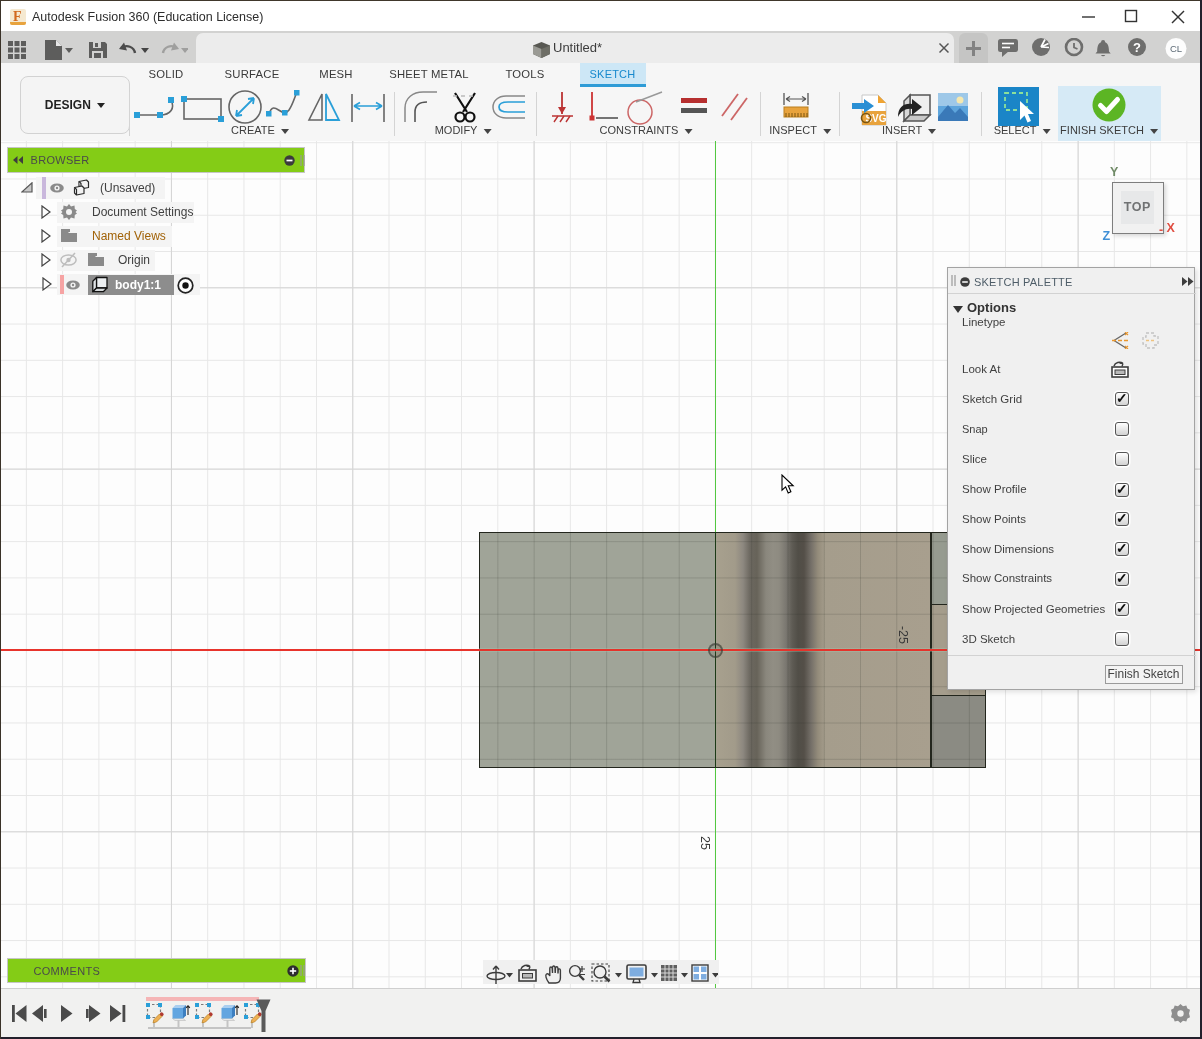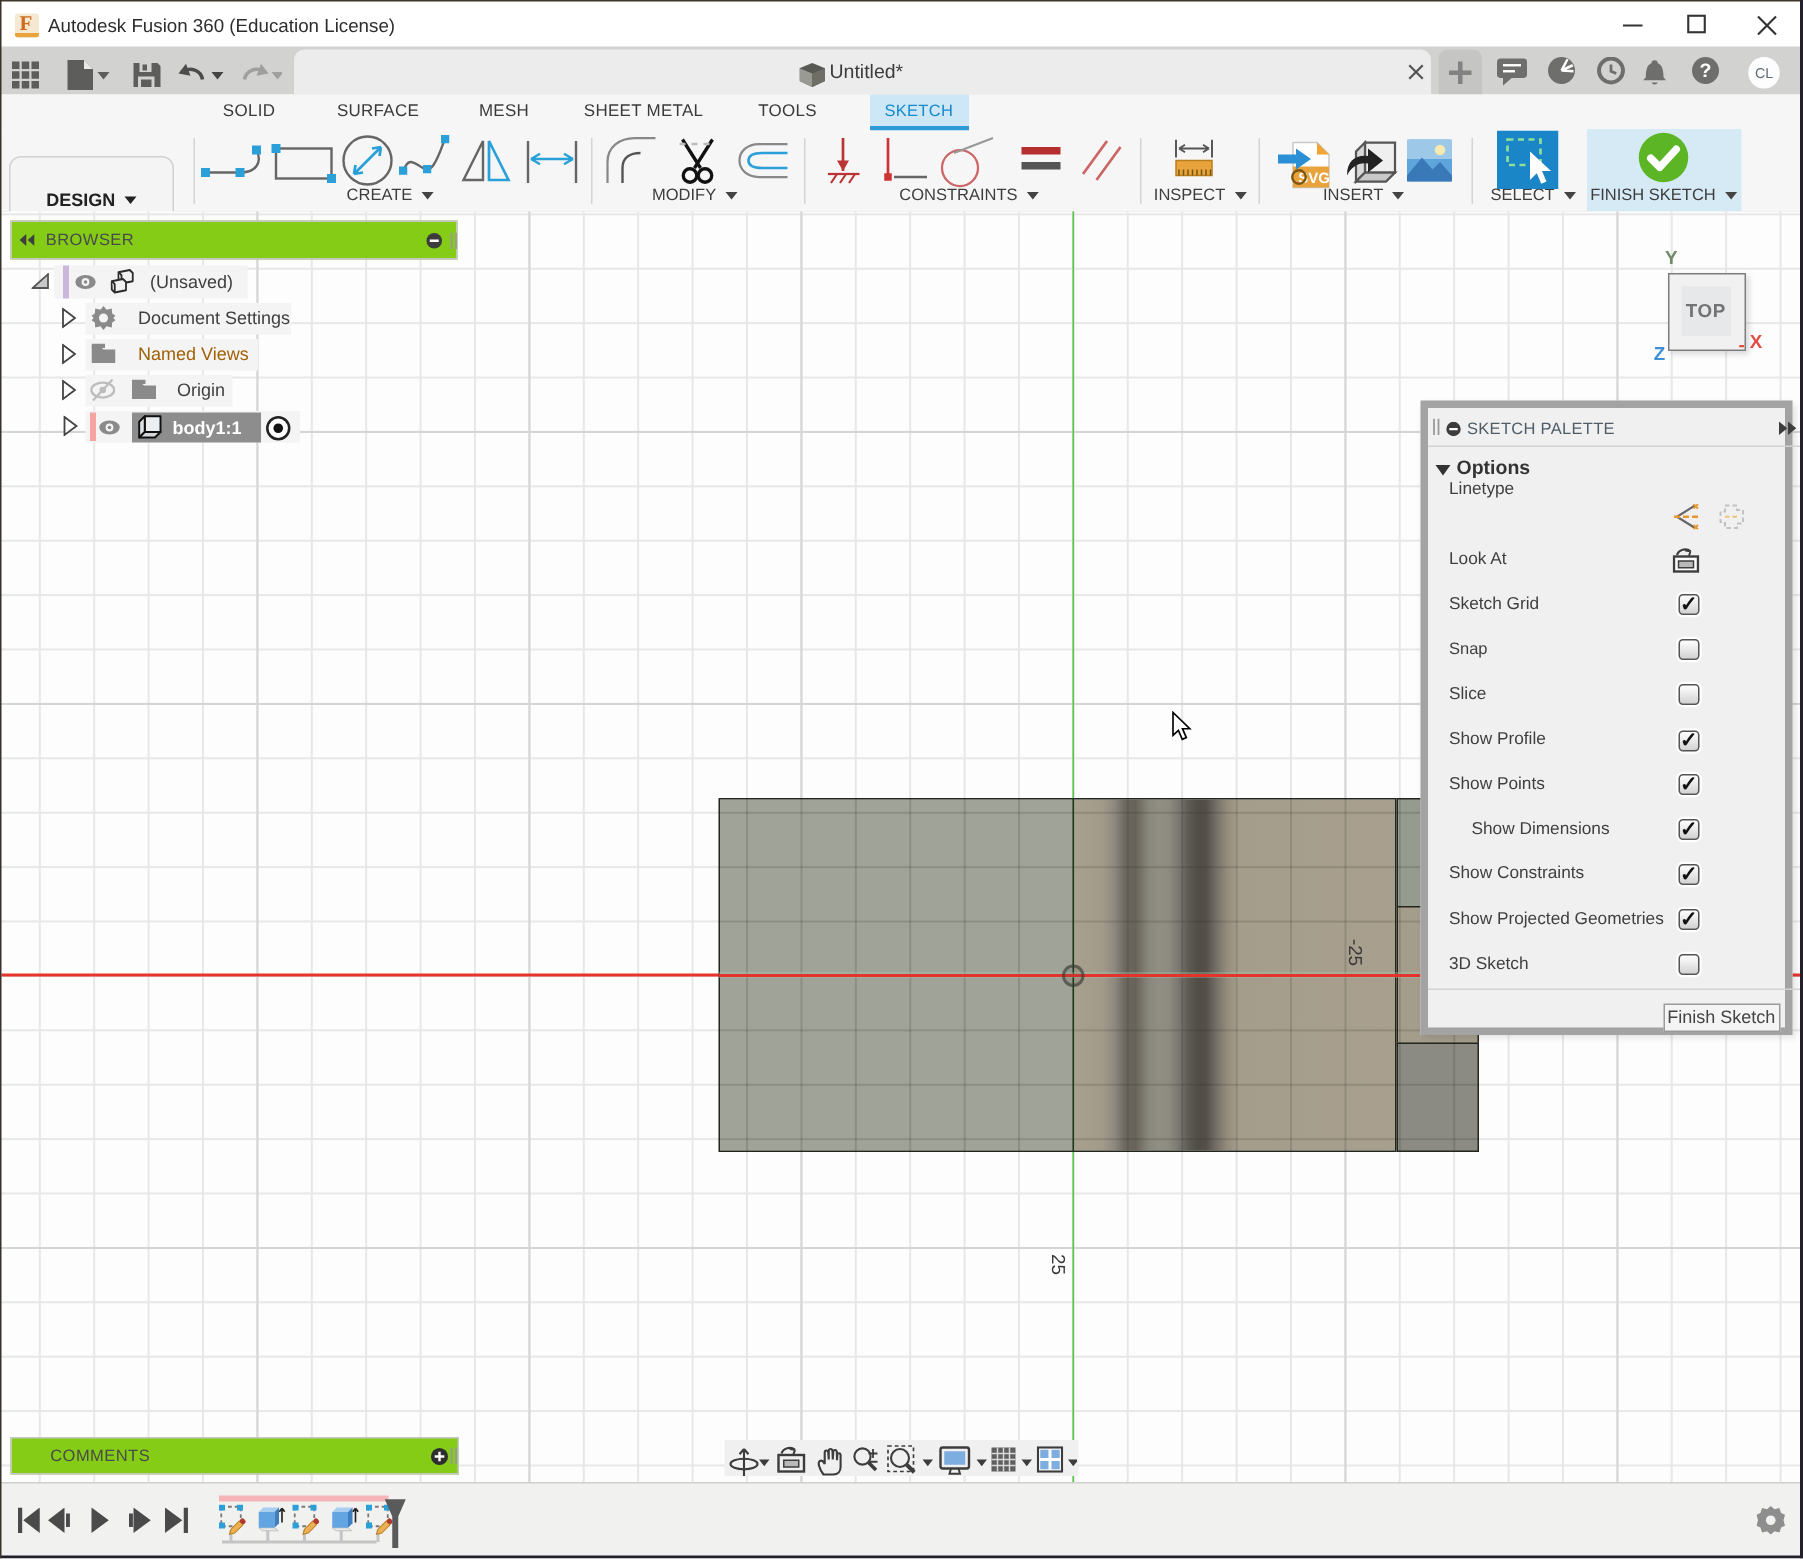--- a/index.html
+++ b/index.html
@@ -125,21 +125,21 @@
   <div class="rtab" style="left:252px;">SURFACE</div>
   <div class="rtab" style="left:336px;">MESH</div>
   <div class="rtab" style="left:429px;">SHEET METAL</div>
   <div class="rtab" style="left:525px;">TOOLS</div>
   <div class="abs" style="left:579.5px;top:0;width:66px;height:21px;background:#cde7f6;"></div>
   <div class="abs" style="left:579.5px;top:21px;width:66px;height:3px;background:#2e9bd6;"></div>
   <div class="rtab" style="left:612.5px;color:#1789cd;font-size:11px;">SKETCH</div>
 </div>
 <div class="abs" id="ribbon">
 
-  <div class="abs" style="left:6px;top:-11px;width:108px;height:56px;background:#f4f4f4;border:1px solid #d2d2d2;border-radius:8px;margin-top:28px;">
+  <div class="abs" style="left:20px;top:-11px;width:108px;height:56px;background:#f4f4f4;border:1px solid #d2d2d2;border-radius:8px;">
     <div class="abs" style="left:0;top:0;width:108px;height:56px;text-align:center;line-height:56px;font-size:12px;font-weight:bold;color:#222;">DESIGN <span class="car" style="border-top-color:#222;"></span></div>
   </div>
   <div class="gsep" style="left:129px;"></div>
   <div class="gsep" style="left:394px;"></div>
   <div class="gsep" style="left:536px;"></div>
   <div class="gsep" style="left:760px;"></div>
   <div class="gsep" style="left:839px;"></div>
   <div class="gsep" style="left:981px;"></div>
   <div class="abs" style="left:1057.5px;top:-1px;width:103px;height:55px;background:#d6eaf6;"></div>
   <div class="glabel" style="left:260px;">CREATE <span class="car"></span></div>
@@ -394,21 +394,21 @@
       <path d="M1.8 15.7 L12.3 15.7 L16 12 L5.5 12 Z" fill="#d4d8da"></path>
     </g>
   </svg>
   <div class="abs" style="left:115px;top:278px;font-size:12px;font-weight:bold;color:#fff;">body1:1</div>
   <svg class="abs" style="left:177px;top:276.5px;" width="17" height="17" viewBox="0 0 17 17">
     <circle cx="8.5" cy="8.5" r="7.3" fill="#fdfdfd" stroke="#222" stroke-width="1.7"></circle>
     <circle cx="8.5" cy="8.5" r="3.2" fill="#111"></circle>
   </svg>
 </div>
 
-<div class="abs" style="left:947px;top:267px;width:248px;height:423px;background:#f0f0f0;border:5px solid #a3a3a3;box-sizing:border-box;box-shadow:2px 2px 5px rgba(0,0,0,0.12);">
+<div class="abs" style="left:947px;top:267px;width:248px;height:423px;background:#f0f0f0;border:1px solid #a3a3a3;box-sizing:border-box;box-shadow:2px 2px 5px rgba(0,0,0,0.12);">
   <svg class="abs" style="left:3px;top:7px;" width="5" height="11" viewBox="0 0 5 11">
     <line x1="1" y1="0" x2="1" y2="11" stroke="#999" stroke-width="1.2"></line>
       <line x1="4" y1="0" x2="4" y2="11" stroke="#999" stroke-width="1.2"></line>
   </svg>
   <svg class="abs" style="left:12px;top:8.5px;" width="10" height="10" viewBox="0 0 10 10">
     <circle cx="5" cy="5" r="4.8" fill="#3c3c3c"></circle>
       <line x1="2.2" y1="5" x2="7.8" y2="5" stroke="#fff" stroke-width="1.5"></line>
   </svg>
   <div class="abs" style="left:26px;top:7.5px;font-size:11px;color:#4e5d68;letter-spacing:0.2px;">SKETCH PALETTE</div>
   <svg class="abs" style="left:234px;top:9px;" width="12" height="9" viewBox="0 0 12 9">
@@ -418,21 +418,21 @@
   <div class="abs" style="left:0;top:25px;width:248px;height:1px;background:#d2d2d2;"></div>
   <div class="abs" style="left:5px;top:33px;width:0;height:0;border-left:5px solid transparent;border-right:5px solid transparent;border-top:7px solid #333;margin-top:5px;"></div>
   <div class="abs" style="left:19px;top:32px;font-size:13px;font-weight:bold;color:#333;">Options</div>
   <div class="abs" style="left:14px;top:48px;font-size:11.5px;color:#3f3f3f;">Linetype</div>
   <div class="abs" style="left:14px;top:95px;font-size:11.5px;color:#3f3f3f;">Look At</div>
   <div class="abs" style="left:14px;top:124.5px;font-size:11.5px;color:#3f3f3f;">Sketch Grid</div>
   <div class="abs" style="left:14px;top:154.5px;font-size:11px;color:#3f3f3f;">Snap</div>
   <div class="abs" style="left:14px;top:184.5px;font-size:11.5px;color:#3f3f3f;">Slice</div>
   <div class="abs" style="left:14px;top:215px;font-size:11.5px;color:#3f3f3f;">Show Profile</div>
   <div class="abs" style="left:14px;top:245px;font-size:11.5px;color:#3f3f3f;">Show Points</div>
-  <div class="abs" style="left:14px;top:274.5px;font-size:11.5px;color:#3f3f3f;margin-left:15px;">Show Dimensions</div>
+  <div class="abs" style="left:14px;top:274.5px;font-size:11.5px;color:#3f3f3f;">Show Dimensions</div>
   <div class="abs" style="left:14px;top:304px;font-size:11.5px;color:#3f3f3f;">Show Constraints</div>
   <div class="abs" style="left:14px;top:334.5px;font-size:11.5px;color:#3f3f3f;">Show Projected Geometries</div>
   <div class="abs" style="left:14px;top:364.5px;font-size:11.5px;color:#3f3f3f;">3D Sketch</div>
 
   <svg class="abs" style="left:164px;top:64px;" width="18" height="17" viewBox="0 0 18 17">
     <path d="M2 8.5 L14 1 M2 8.5 L14 16" stroke="#666" stroke-width="1.4" fill="none"></path>
     <path d="M0 8.5 l4 0 M6 8.5 l4 0 M12 8.5 l4 0" stroke="#e8962e" stroke-width="1.6"></path>
     <path d="M13 0 l3 3 M16 0 l-3 3" stroke="#e8962e" stroke-width="1.2"></path>
     <path d="M13 14 l3 3 M16 14 l-3 3" stroke="#e8962e" stroke-width="1.2"></path>
   </svg>

